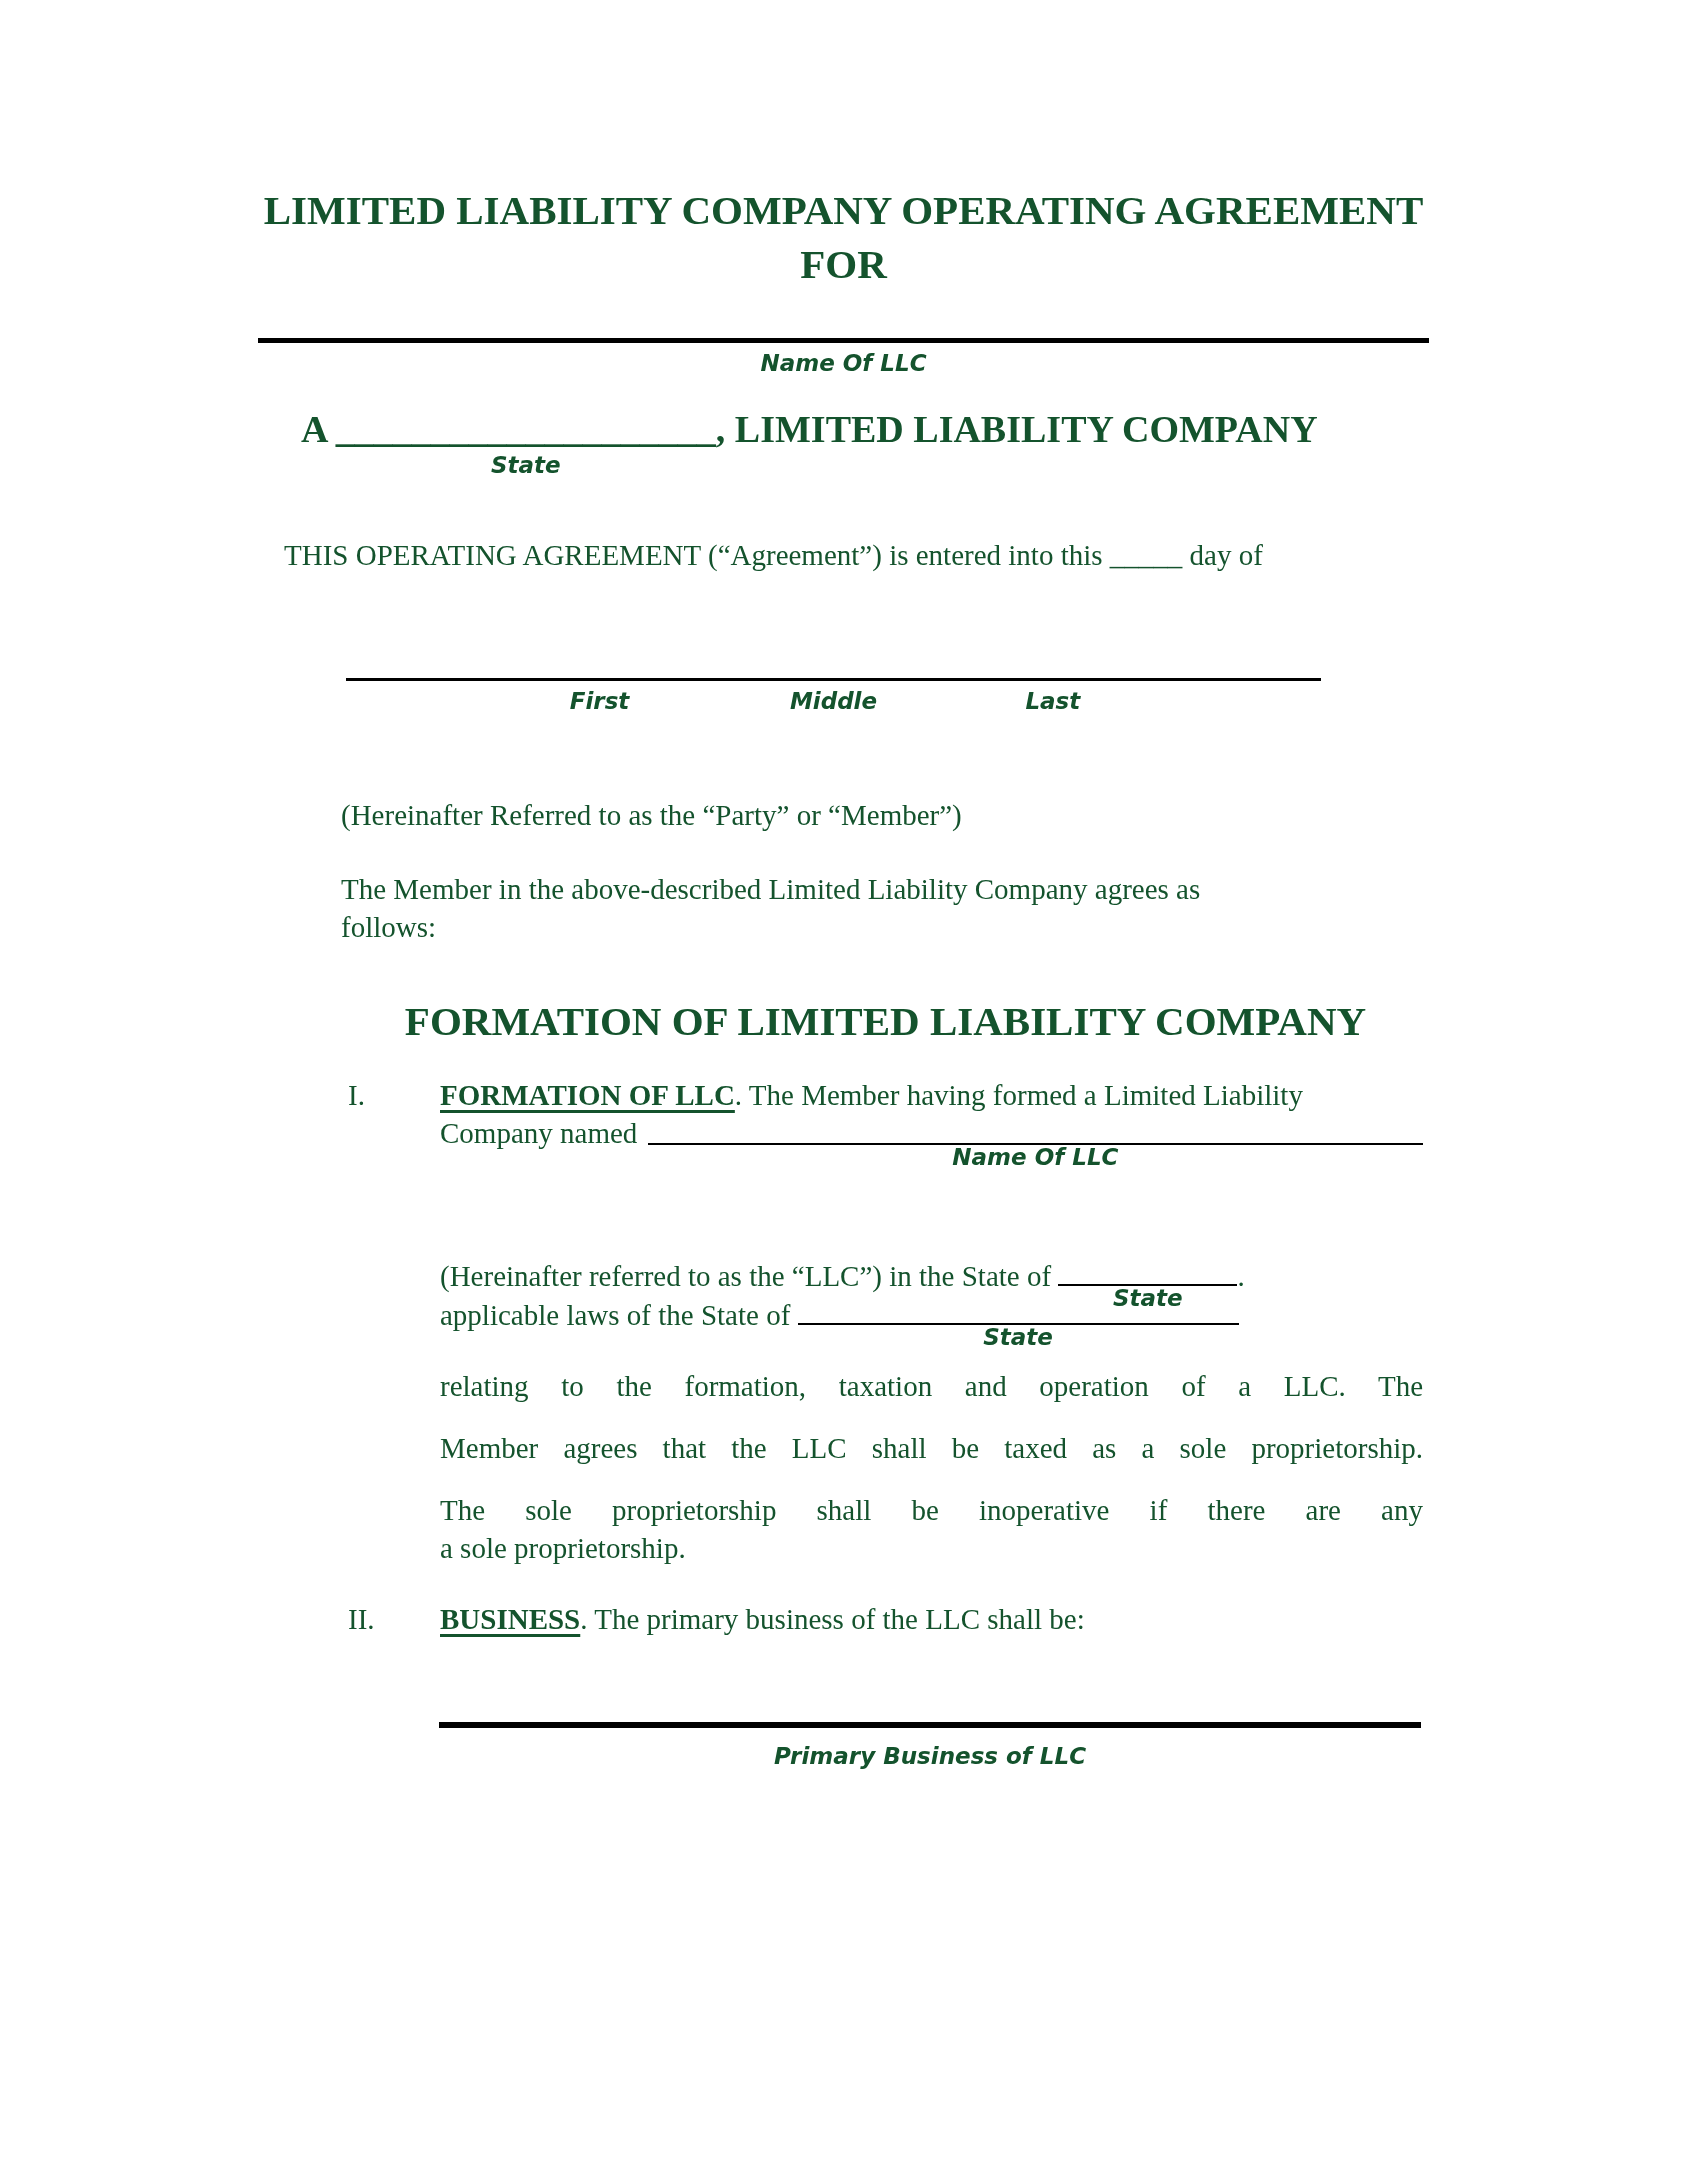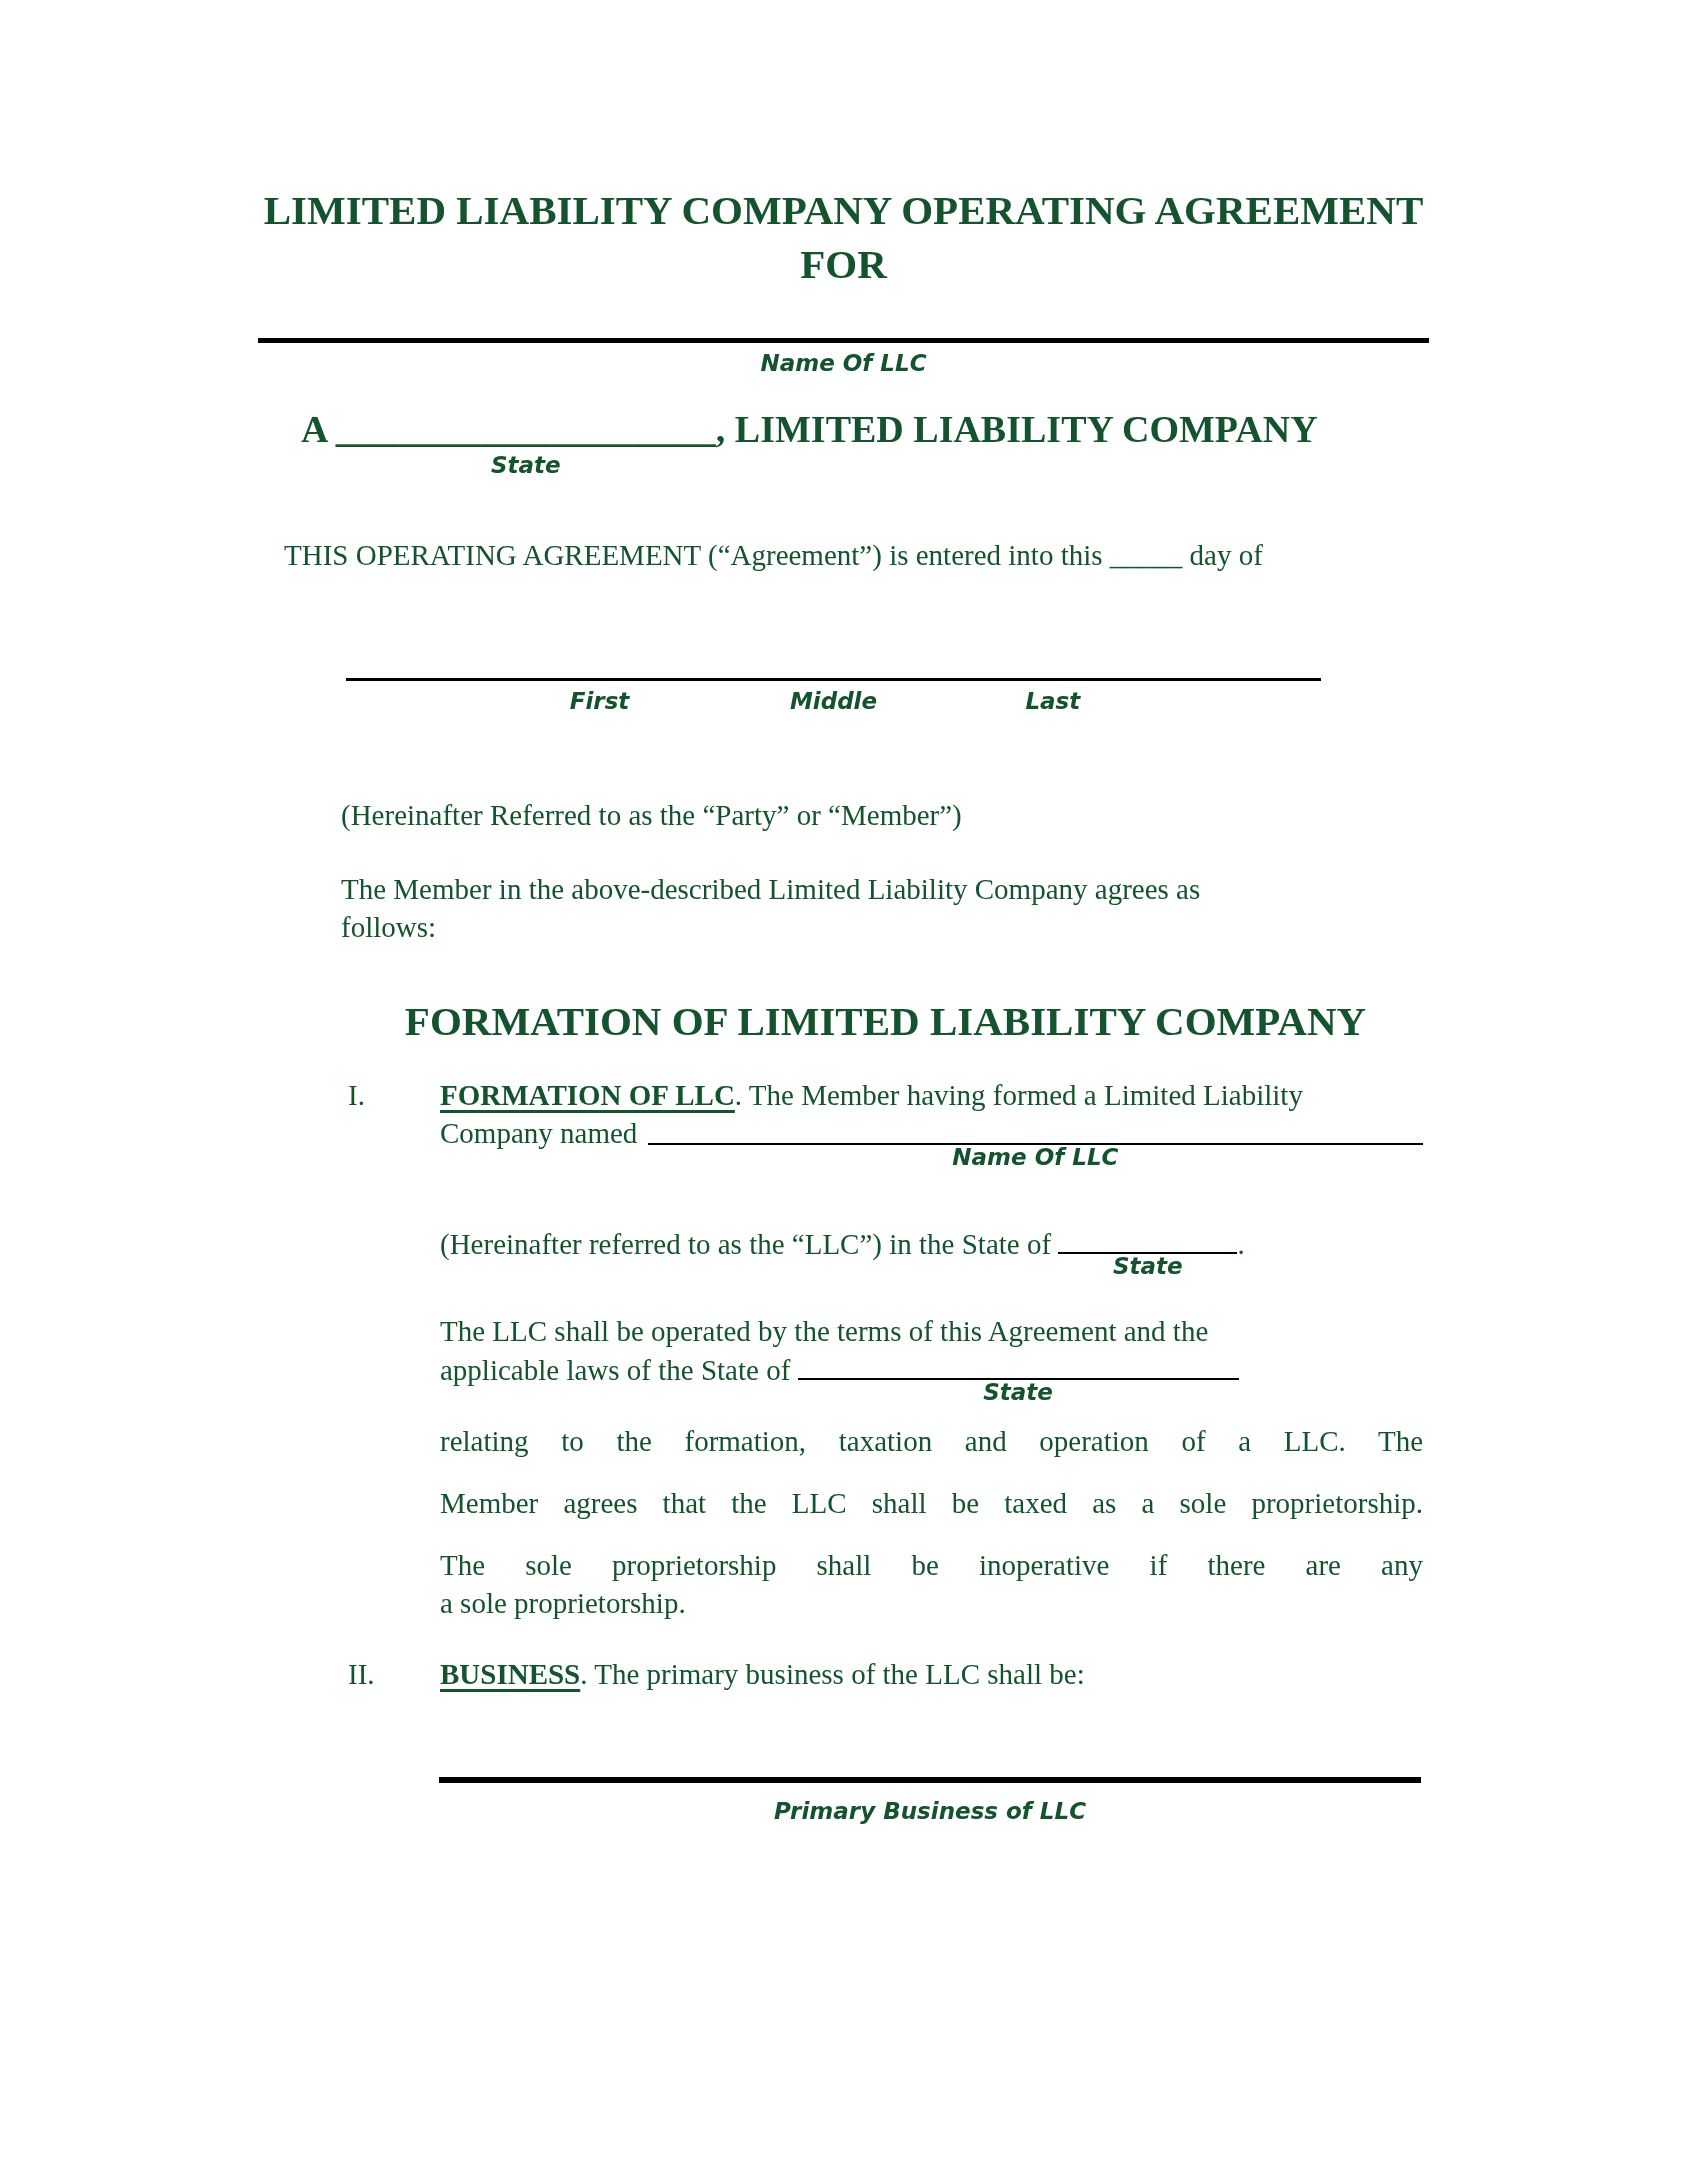--- a/index.html
+++ b/index.html
@@ -27,21 +27,21 @@
   .p-agrees { margin:36px 218px 0 341px; }
   .section-heading { margin:48px 264px 0 348px; text-align:center; font-size:41px; line-height:54px; font-weight:700; }
   .article { display:flex; margin:28px 264px 0 348px; }
   .article-2 { margin-top:33px; }
   .numeral { width:92px; flex:none; }
   .item-body { flex:1; min-width:0; }
   .row { display:flex; }
   .fill { flex:1; border-bottom:2.6px solid #000; margin:0 0 7px 10.5px; position:relative; }
   .blank { display:inline-block; border-bottom:2.6px solid #000; position:relative; height:28px; vertical-align:baseline; }
   .w205 { width:179px; } .w505 { width:441px; }
-  .a1-line3 { margin-top:72px; }
+  .a1-line3 { margin-top:104px; }
   .a1-line4 { margin-top:49px; }
   .just { margin-top:33px; }
   .jl { text-align:justify; text-align-last:justify;margin-top:24px; }
   .jl-end { text-align:justify; text-align-last:auto; }
   .hu { font-weight:700; text-decoration:underline; text-decoration-thickness:2.6px; text-underline-offset:5.2px; }
   .rule-bottom { height:6.1px; background:#000; width:982px; margin:84px 0 0 439px; }
   .bottom-label-wrap { width:982px; margin-left:439px; text-align:center; margin-top:7px; }
 </style>
 </head>
 <body>
@@ -93,21 +93,20 @@
       <div class="row">
           <span>Company named</span>
           <span class="fill">
             <span class="hang flabel">Name Of LLC</span>
           </span>
         </div>
       <div class="a1-line3">
         <span>(Hereinafter referred to as the “LLC”) in the State of</span>
         <span class="blank w205"><span class="hang flabel">State</span></span><span>.</span>
       </div>
-      <div class="a1-line4">The LLC shall be operated by the terms of this Agreement and the</div>
       <div>
         <span>applicable laws of the State of</span>
         <span class="blank w505"><span class="hang flabel">State</span></span>
       </div>
       <div class="just">
         <div class="jl">relating to the formation, taxation and operation of a LLC. The</div>
         <div class="jl">Member agrees that the LLC shall be taxed as a sole proprietorship.</div>
         <div class="jl">The sole proprietorship shall be inoperative if there are any</div>
         <div class="jl-end">a sole proprietorship.</div>
       </div>

